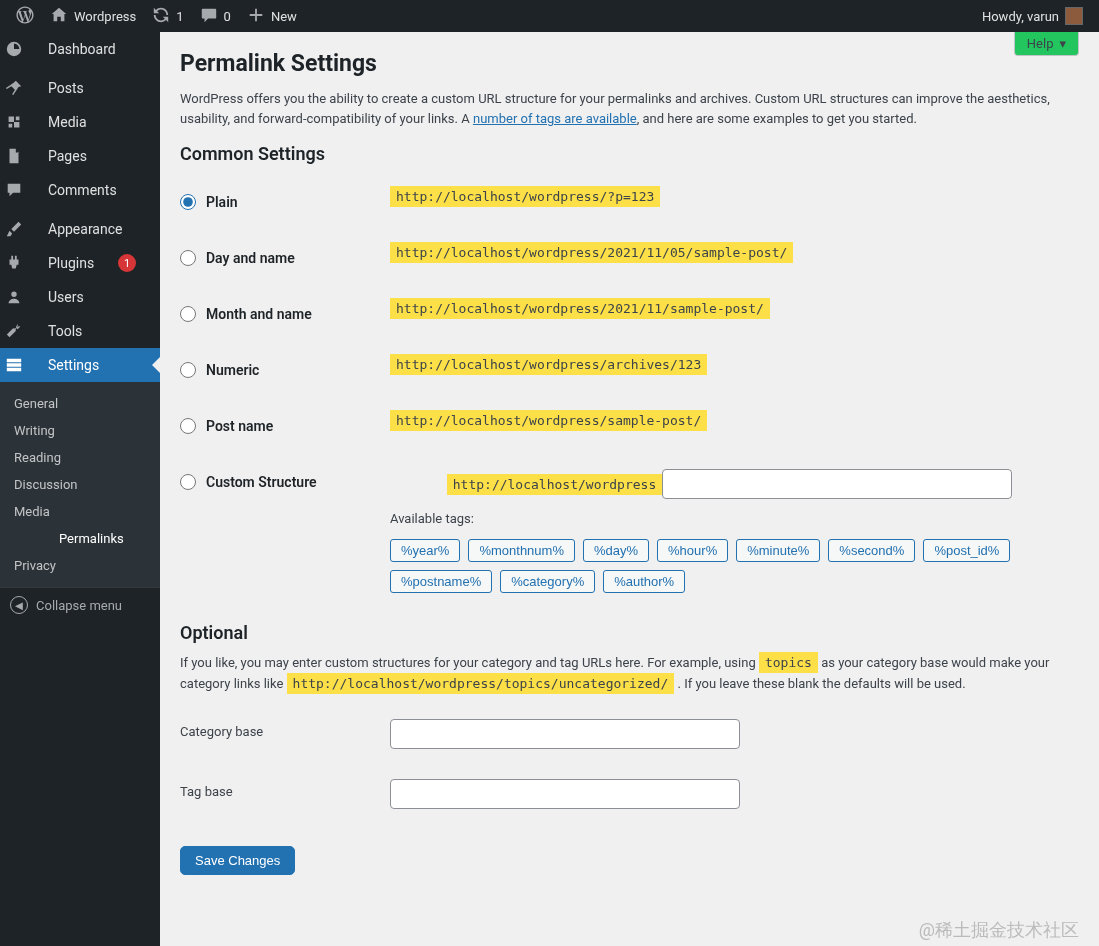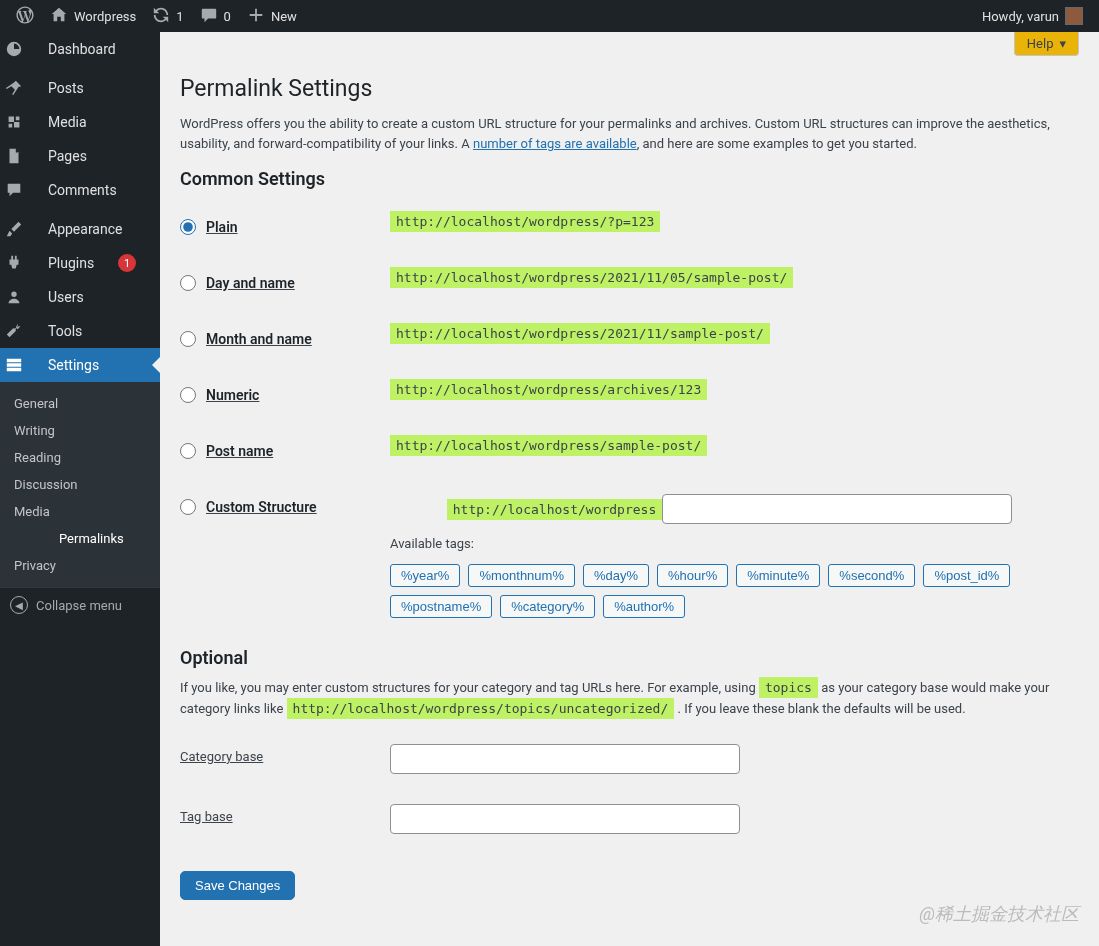--- a/index.html
+++ b/index.html
@@ -17,39 +17,39 @@
 .menu-icon { width: 20px; display: flex; justify-content: center; }
 .menu-icon svg { width: 18px; height: 18px; fill: #a7aaad; }
 .menu-item.current .menu-icon svg { fill: #fff; }
 .submenu { background: #2c3338; padding: 8px 0; }
 .submenu-item { padding: 6px 10px 6px 14px; color: #c3c4c7; font-size: 13px; cursor: pointer; }
 .submenu-item.current { color: #fff; font-weight: 400; margin-left: 45px; }
 .badge { background: #d63638; color: #fff; border-radius: 10px; min-width: 18px; height: 18px; display: inline-flex; align-items: center; justify-content: center; font-size: 11px; padding: 0 5px; }
 .collapse { display: flex; align-items: center; gap: 8px; padding: 8px 10px; color: #a7aaad; cursor: pointer; font-size: 13px; border-top: 1px solid #32373c; }
 .collapse-icon { width: 18px; height: 18px; border: 1px solid #a7aaad; border-radius: 50%; display: flex; align-items: center; justify-content: center; }
 #wpbody { margin-left: 160px; padding: 10px 20px 40px; position: relative; }
-.help-btn { position: absolute; top: 0; right: 20px; background: #eab308; border: 1px solid #c3c4c7; border-top: none; border-radius: 0 0 4px 4px; padding: 4px 12px; font-size: 13px; cursor: pointer; display: flex; align-items: center; gap: 6px; }
-h1 { font-size: 23px; font-weight: 400; color: #1d2327; margin: 33px 0 12px; }
+.help-btn { position: absolute; top: 0; right: 20px; background: #22c55e; border: 1px solid #c3c4c7; border-top: none; border-radius: 0 0 4px 4px; padding: 4px 12px; font-size: 13px; cursor: pointer; display: flex; align-items: center; gap: 6px; }
+h1 { font-size: 23px; font-weight: 700; color: #1d2327; margin: 8px 0 12px; }
 h2 { font-size: 18px; font-weight: 600; color: #1d2327; margin: 14px 0 10px; }
 p { margin: 10px 0; line-height: 1.55; color: #3c434a; }
 a { color: #2271b1; }
 .form-table { width: 100%; border-collapse: collapse; margin: 8px 0; }
-.form-table th { text-align: left; vertical-align: top; width: 200px; padding: 20px 10px 20px 0; font-weight: 400; text-decoration: underline; }
+.form-table th { text-align: left; vertical-align: top; width: 200px; padding: 20px 10px 20px 0; font-weight: 400; }
 .form-table td { padding: 15px 10px; vertical-align: top; }
 .radio-label { display: flex; align-items: center; gap: 10px; font-weight: 600; font-size: 14px; color: #1d2327; }
 input[type=radio] { width: 16px; height: 16px; accent-color: #2271b1; }
-code { background: #bef264; padding: 3px 6px; font-family: Consolas, Monaco, monospace; font-size: 13px; color: #3c434a; }
+code { background: #fde047; padding: 3px 6px; font-family: Consolas, Monaco, monospace; font-size: 13px; color: #3c434a; }
 input[type=text] { border: 1px solid #8c8f94; border-radius: 4px; padding: 4px 8px; font-size: 14px; min-height: 30px; background: #fff; box-shadow: 0 0 0 transparent; }
 .custom-row { display: flex; align-items: center; gap: 0; justify-content: center; }
 .custom-input { width: 350px; }
 .tags { display: flex; flex-wrap: wrap; gap: 8px; margin-top: 8px; }
 .tag-btn { background: #f6f7f7; border: 1px solid #2271b1; color: #2271b1; padding: 3px 10px; border-radius: 3px; font-size: 13px; cursor: pointer; }
 .base-input { width: 350px; }
 .submit-btn { background: #2271b1; border: 1px solid #2271b1; color: #fff; padding: 6px 14px; border-radius: 5px; font-size: 13px; cursor: pointer; margin-top: 14px; }
-.watermark { position: fixed; bottom: 20px; right: 20px; color: #bbb; font-size: 18px; font-style: italic; pointer-events: none; }
+.watermark { position: fixed; bottom: 4px; right: 20px; color: #bbb; font-size: 18px; pointer-events: none; }
 </style>
 </head>
 <body>
 
 <div id="adminbar">
   <div class="bar-left">
     <div class="bar-item">
         <span class="bar-icon"><svg viewBox="0 0 20 20">
             <path d="M10 .5C4.75.5.5 4.75.5 10S4.75 19.5 10 19.5 19.5 15.25 19.5 10 15.25.5 10 .5zM2 10c0-1.16.25-2.26.7-3.26l3.82 10.46C4.06 16.03 2 13.25 2 10zm8 8c-.78 0-1.54-.11-2.26-.33l2.4-6.98 2.46 6.74c.02.04.03.08.05.12-.83.29-1.72.45-2.65.45zm1.1-11.75c.48-.02.91-.08.91-.08.43-.05.38-.68-.05-.66 0 0-1.29.1-2.12.1-.78 0-2.09-.1-2.09-.1-.43-.02-.48.63-.05.66 0 0 .41.05.84.08l1.24 3.4-1.74 5.23L5.15 6.25c.48-.02.91-.08.91-.08.43-.05.38-.68-.05-.66 0 0-1.29.1-2.12.1-.15 0-.32 0-.5-.01C4.83 3.43 7.25 2 10 2c2.05 0 3.91.78 5.31 2.07-.03 0-.07-.01-.1-.01-.78 0-1.33.68-1.33 1.41 0 .65.38 1.2.78 1.86.3.53.65 1.2.65 2.18 0 .68-.26 1.47-.6 2.56l-.79 2.64zm2.81 10.52l2.44-7.06c.46-1.14.61-2.05.61-2.86 0-.29-.02-.56-.05-.82.63 1.15.99 2.47.99 3.87 0 2.98-1.61 5.58-4.01 6.97z"></path>
           </svg></span>

